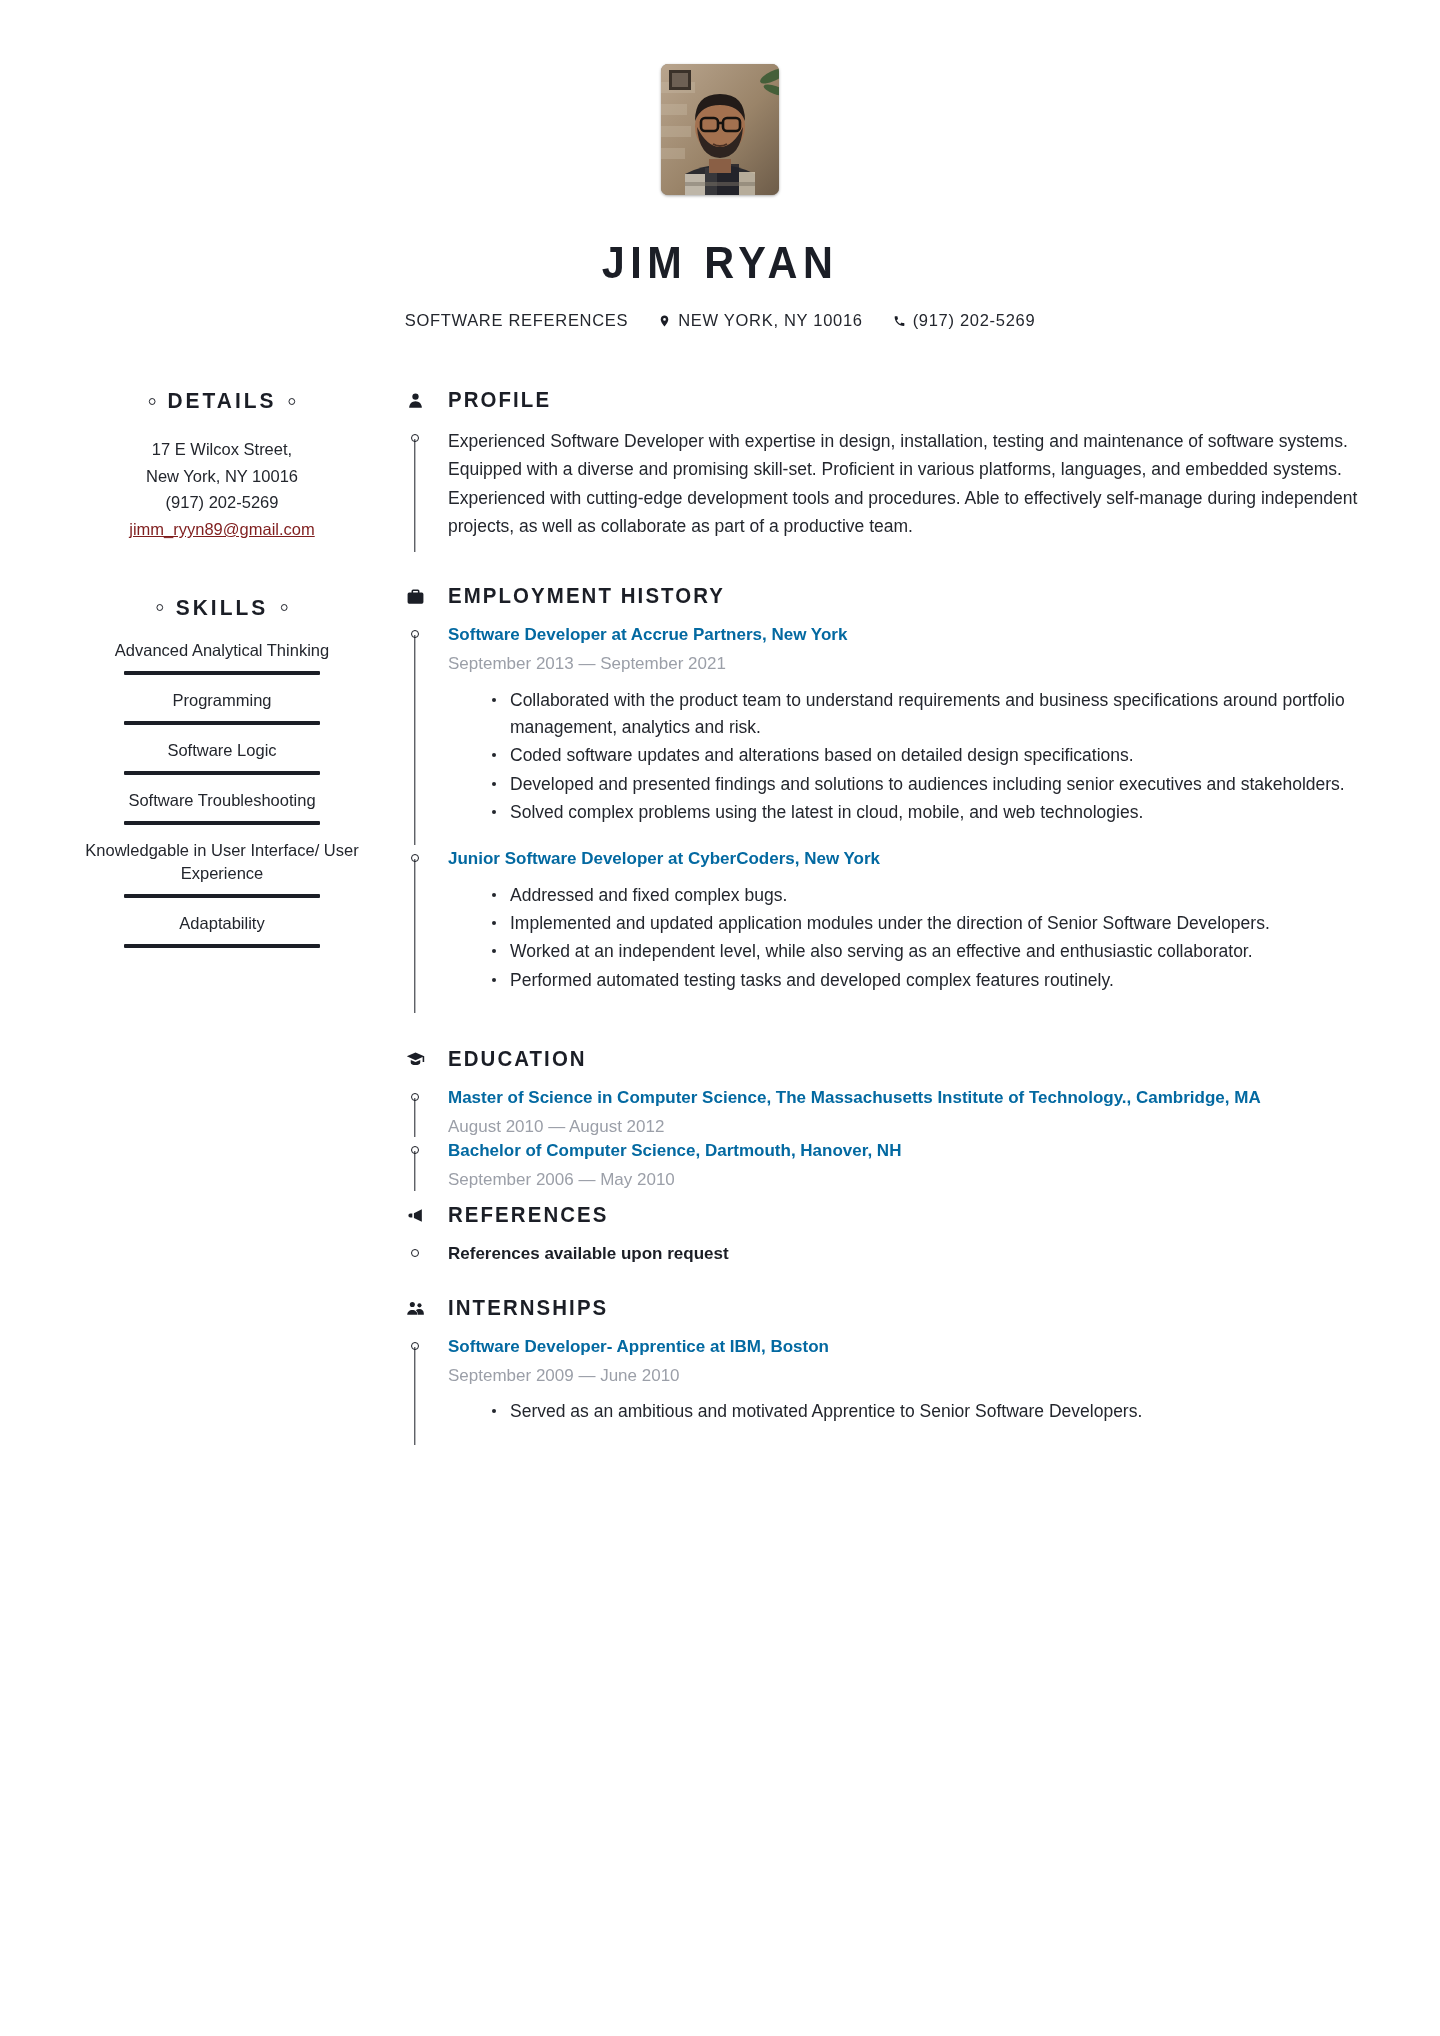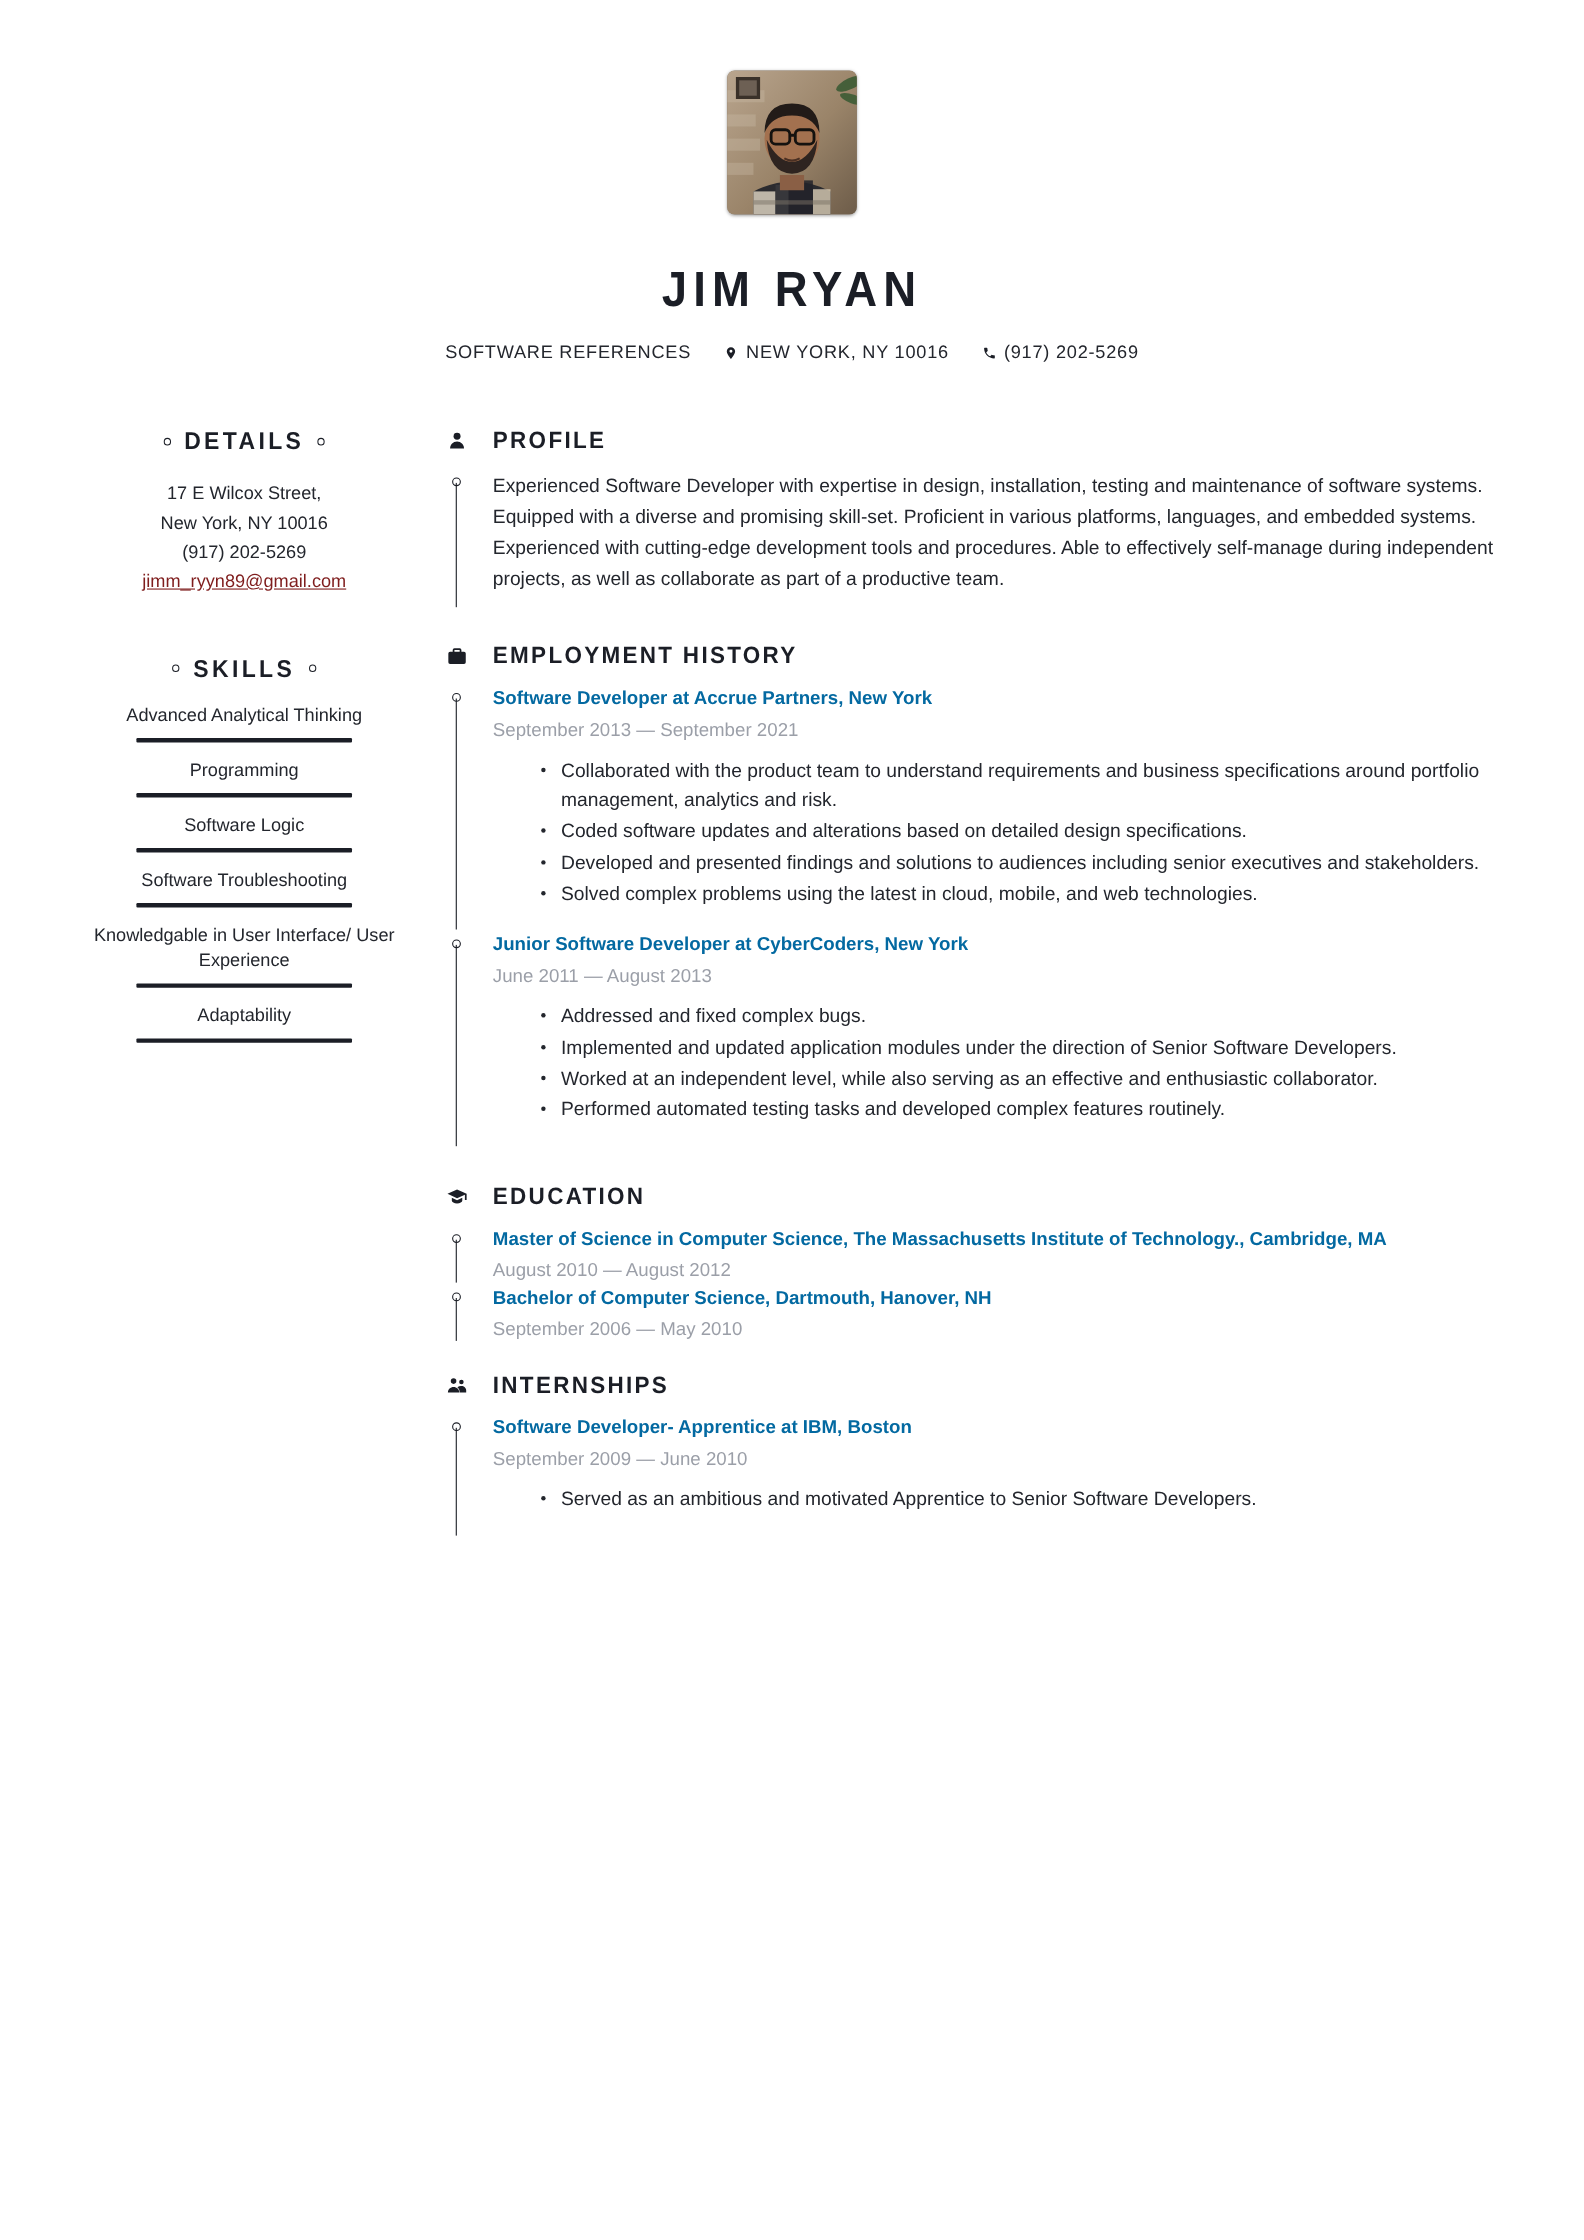--- a/index.html
+++ b/index.html
@@ -463,21 +463,20 @@
                 </ul>
               </div>
             </div>
             <div class="timeline-row">
               <div class="rail ">
                 <span class="ring"></span>
                 <span class="line"></span>
               </div>
               <div class="entry-body job">
                 <div class="job-title">Junior Software Developer at CyberCoders, New York</div>
-                <div class="job-date">June 2011 — August 2013</div>
                 <ul class="bullets">
                   <li>Addressed and fixed complex bugs.</li>
                   <li>Implemented and updated application modules under the direction of Senior Software Developers.</li>
                   <li>Worked at an independent level, while also serving as an effective and enthusiastic collaborator.</li>
                   <li>Performed automated testing tasks and developed complex features routinely.</li>
                 </ul>
               </div>
             </div>
           </div>
       </section>
@@ -509,20 +508,40 @@
                 <span class="line"></span>
               </div>
               <div class="entry-body edu-entry">
                 <div class="job-title">Bachelor of Computer Science, Dartmouth, Hanover, NH</div>
                 <div class="job-date">September 2006 — May 2010</div>
               </div>
             </div>
           </div>
       </section>
 
+      <section class="section references">
+        <div class="section-head">
+          <span class="section-icon">
+            <svg viewBox="0 0 24 24">
+                <path d="M20 4v16l-10-5V9l10-5zM8 9.5v5H5.5A2.5 2.5 0 0 1 3 12a2.5 2.5 0 0 1 2.5-2.5H8z"></path>
+              </svg>
+          </span>
+          <span class="section-title">REFERENCES</span>
+        </div>
+        <div id="references-list">
+            <div class="timeline-row">
+              <div class="rail no-line">
+                <span class="ring"></span>
+              </div>
+              <div class="entry-body">
+                <div class="ref-item">References available upon request</div>
+              </div>
+            </div>
+          </div>
+      </section>
 
       <section class="section internships">
         <div class="section-head">
           <span class="section-icon">
             <svg viewBox="0 0 24 24">
                 <circle cx="8" cy="7" r="3.2"></circle>
                 <circle cx="17" cy="8" r="2.6"></circle>
                 <path d="M1.5 20c0-3.6 2.9-6.2 6.5-6.2s6.5 2.6 6.5 6.2z"></path>
                 <path d="M15 20c0-2.6-1-4.6-2.6-5.8a6.6 6.6 0 0 1 4.6-1.5c3 0 5.5 2.2 5.5 5.2V20z"></path>
               </svg>

